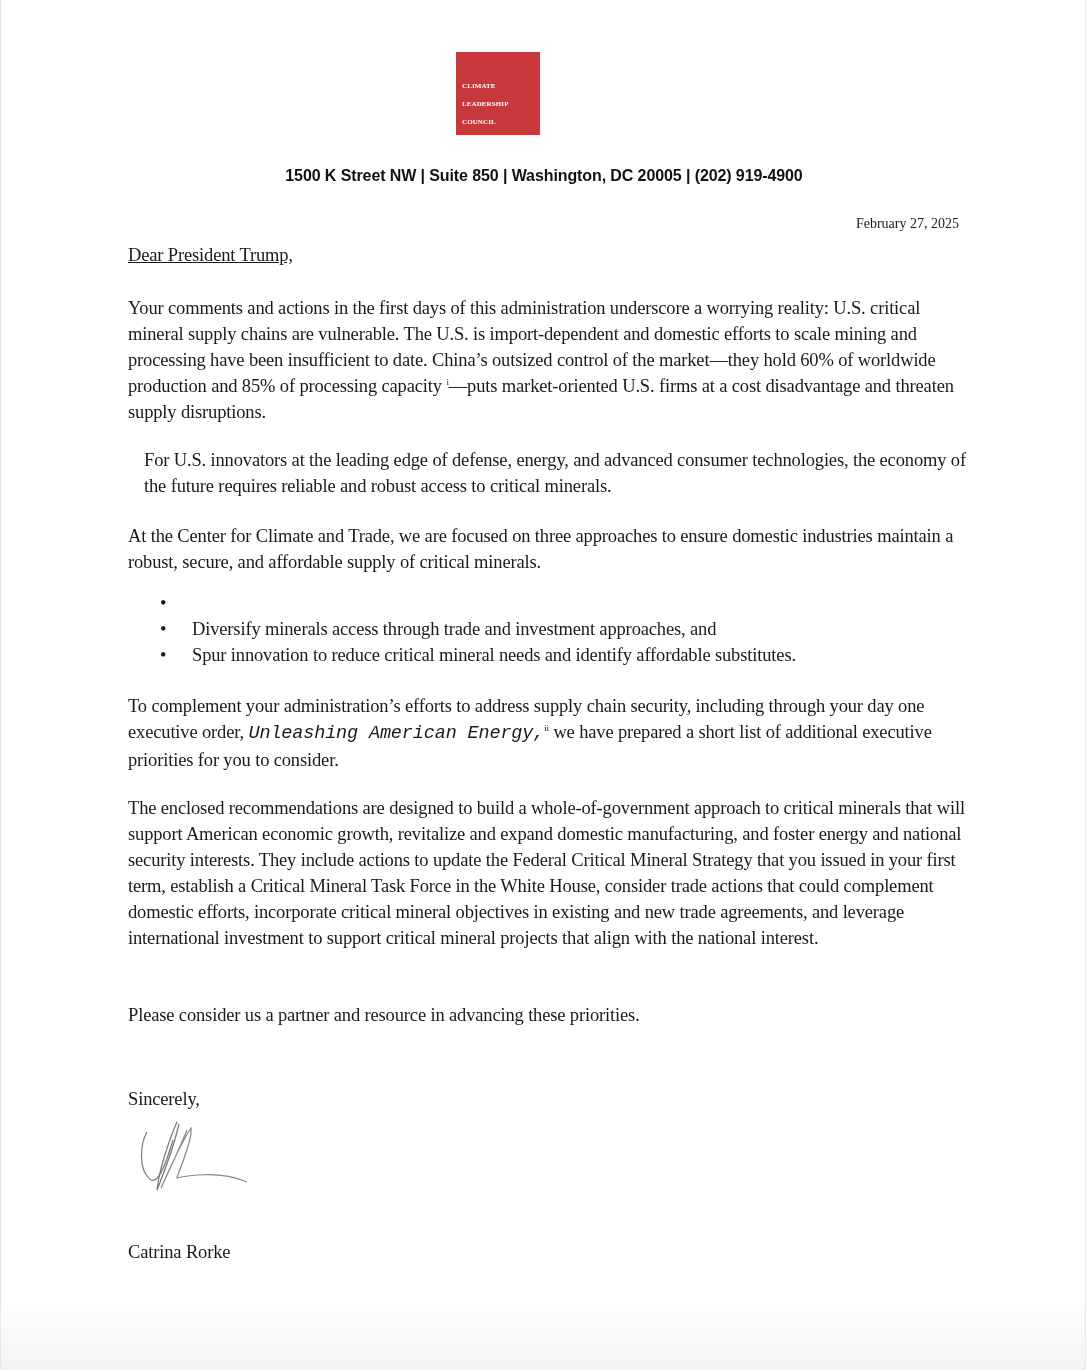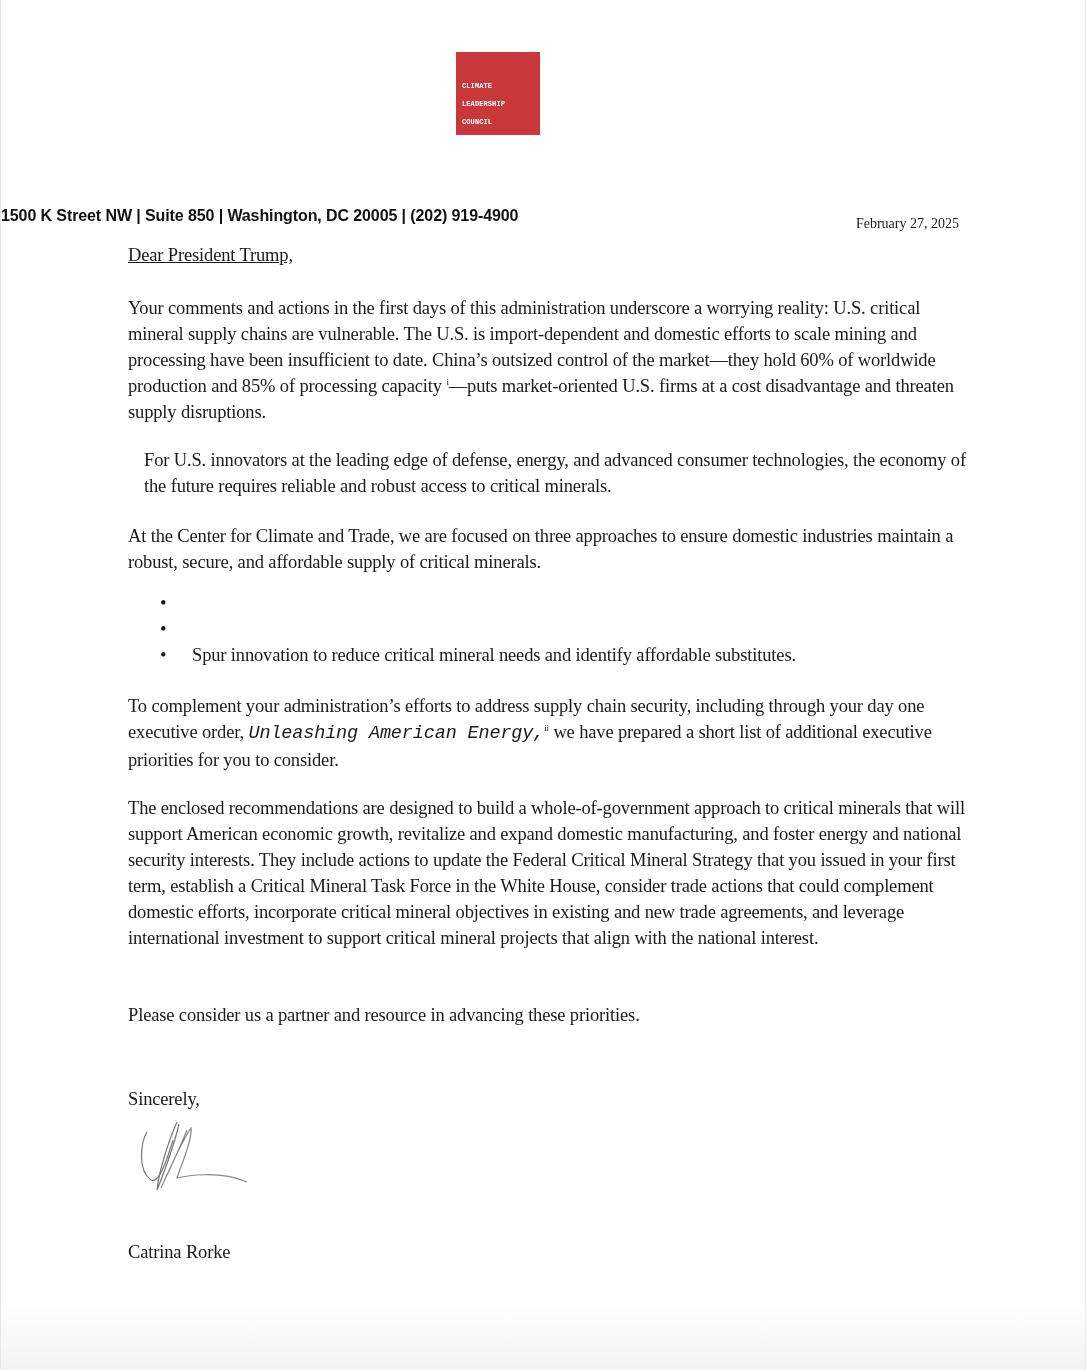--- a/index.html
+++ b/index.html
@@ -17,44 +17,44 @@
     }
 
     
     .logo { position: absolute; left: 455px; top: 52px; width: 174px; height: 83px; }
     .logo-red {
       position: absolute; left: 0; top: 0; width: 84px; height: 83px;
       background: #c8373a;
       padding: 24px 0 0 6px;
     }
     .logo-red .line, .logo-right .line {
-      font-family: Liberation Mono, monospace;
+      font-family: Liberation Serif, serif;
       font-weight: bold;
       font-size: 10.5px;
       line-height: 18px;
       letter-spacing: 0.1px;
       white-space: nowrap;
       font-variant: small-caps;
       text-transform: lowercase;
     }
     .logo-red .line { color: #ffffff; }
     .logo-right { position: absolute; left: 88px; top: 0; width: 86px; height: 83px; }
     .logo-bar-top { position: absolute; left: 0; top: 0; width: 84px; height: 11px; background: #111; }
     .logo-bar-bottom { position: absolute; left: 0; top: 76px; width: 84px; height: 6px; background: #111; }
     .logo-right .lines { position: absolute; left: 0; top: 24px; }
     .logo-right .line { color: #111; }
 
     .address {
       position: absolute; left: 0; width: 1086px; top: 167px;
+      text-align: center;
       font-family: "Liberation Sans", "DejaVu Sans", sans-serif;
       font-weight: bold;
       font-size: 16px;
       color: #111;
       letter-spacing: -0.1px;
-      margin-top: 40px;
     }
 
     .date {
       position: absolute; right: 126px; top: 216px;
       font-size: 14px;
       margin-left: 26px;
     }
 
     .text {
       position: absolute; left: 127px; width: 840px;
@@ -106,20 +106,21 @@
 <div class="text p2">For U.S. innovators at the leading edge of defense, energy, and advanced consumer technologies, the economy of the future requires reliable and robust access to critical minerals.</div>
 
 <div class="text p3">At the Center for Climate and Trade, we are focused on three approaches to ensure domestic industries maintain a robust, secure, and affordable supply of critical minerals.</div>
 
 <div class="bullets">
   <div class="bullet-row">
     <span class="bullet-dot">•</span>
   </div>
   <div class="bullet-row">
     <span class="bullet-dot">•</span>
+    <span>Diversify minerals access through trade and investment approaches, and</span>
   </div>
   <div class="bullet-row">
     <span class="bullet-dot">•</span>
     <span>Spur innovation to reduce critical mineral needs and identify affordable substitutes.</span>
   </div>
 </div>
 
 <div class="text p4">
   <span>To complement your administration’s efforts to address supply chain security, including through your day one executive order, </span><span class="italic">Unleashing American Energy,</span><sup>ii</sup><span> we have prepared a short list of additional executive priorities for you to consider.</span>
 </div>

